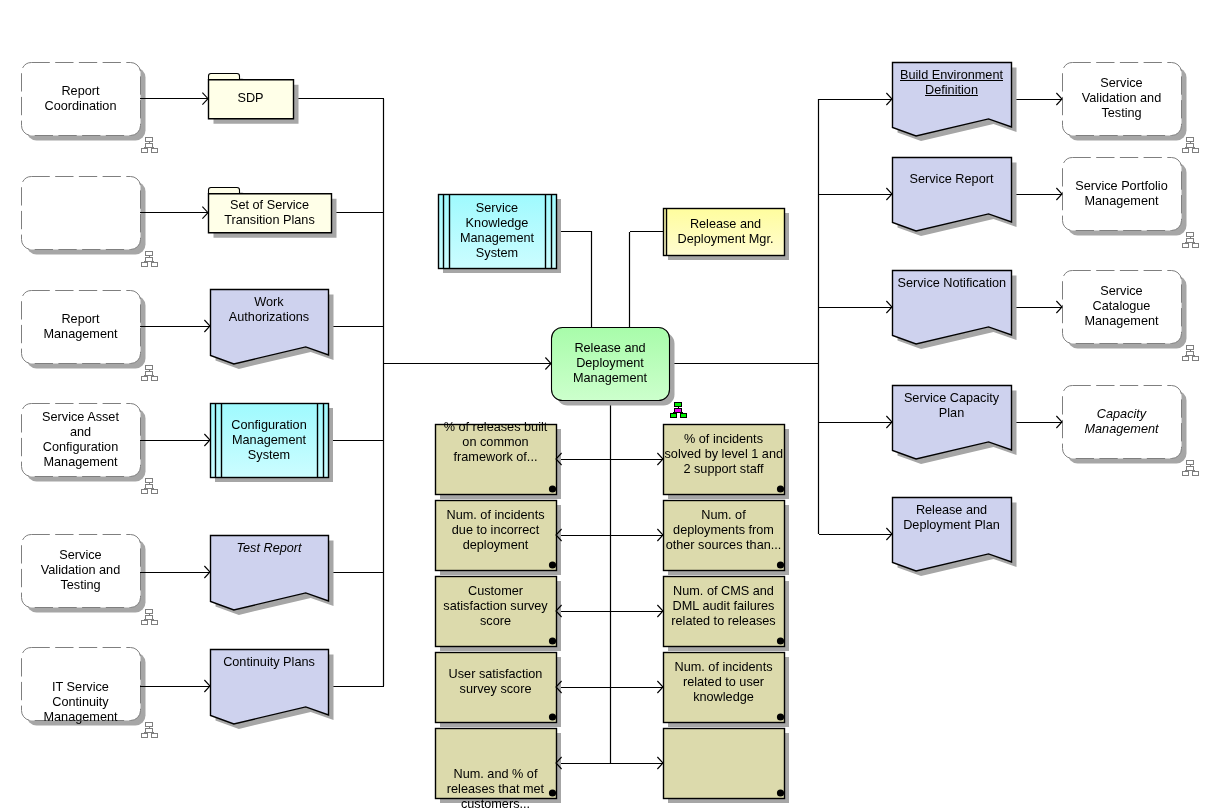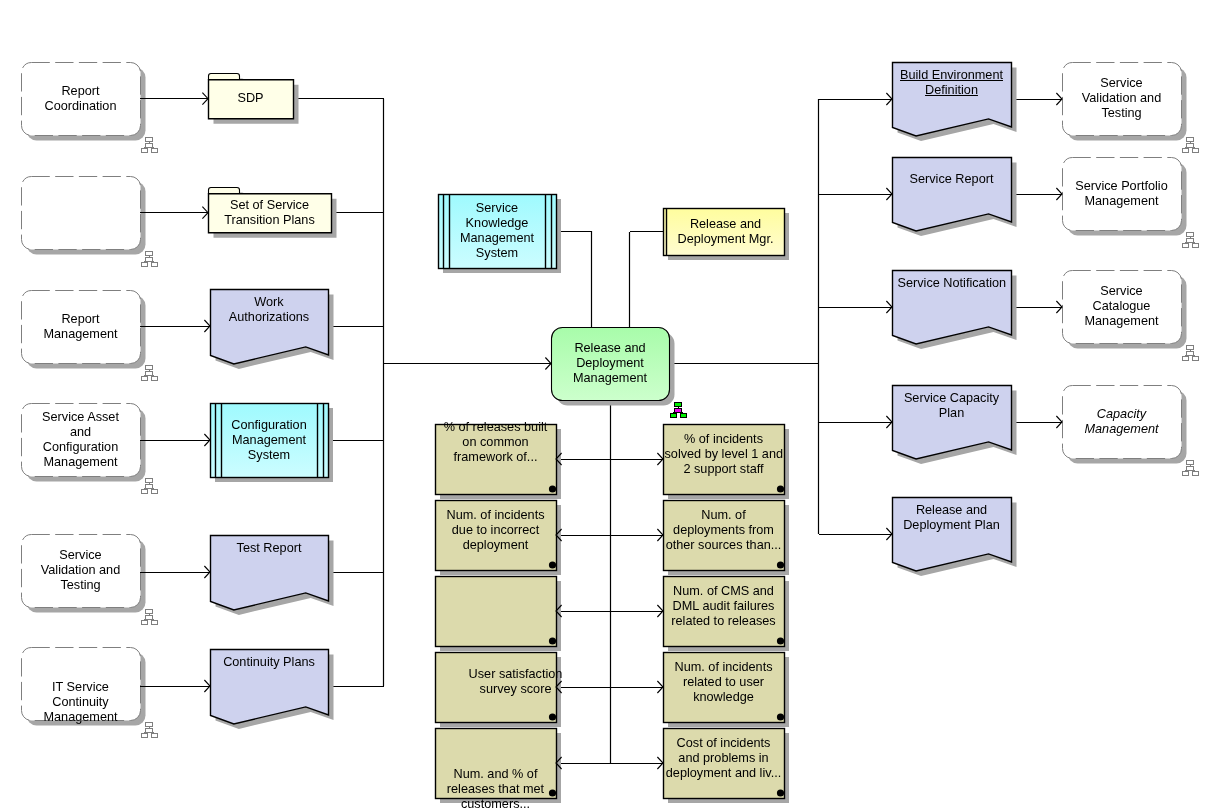--- a/index.html
+++ b/index.html
@@ -325,21 +325,21 @@
     <div class="lbl" title="Work Authorizations" style="left: 215px; width: 108px; top: 294.5px;">
       <span style="white-space: pre;">Work
 Authorizations</span>
     </div>
     <div class="lbl" title="Configuration Management System" style="left: 223px; width: 92px; top: 417.5px;">
       <span style="white-space: pre;">Configuration
 Management
 System</span>
     </div>
     <div class="lbl" title="Test Report" style="left: 215px; width: 108px; top: 540.5px;">
-      <span style="white-space: pre;">Test Report</span>
+      <span style="white-space: pre; font-style: italic;">Test Report</span>
     </div>
     <div class="lbl" title="Continuity Plans" style="left: 215px; width: 108px; top: 654.5px;">
       <span style="white-space: pre;">Continuity Plans</span>
     </div>
     <div class="lbl" title="Service Knowledge Management System" style="left: 451px; width: 92px; top: 201px;">
       <span style="white-space: pre;">Service
 Knowledge
 Management
 System</span>
     </div>
@@ -355,22 +355,27 @@
     <div class="lbl" title="% of releases built on common framework of..." style="left: 436.5px; width: 118px; top: 420px;">
       <span style="white-space: pre;">% of releases built
 on common
 framework of...</span>
     </div>
     <div class="lbl" title="Num. of incidents due to incorrect deployment" style="left: 436.5px; width: 118px; top: 507.5px;">
       <span style="white-space: pre;">Num. of incidents
 due to incorrect
 deployment</span>
     </div>
+    <div class="lbl" title="Customer satisfaction survey score" style="left: 436.5px; width: 118px; top: 583.5px;">
+      <span style="white-space: pre;">Customer
+satisfaction survey
+score</span>
+    </div>
     <div class="lbl" title="User satisfaction survey score" style="left: 436.5px; width: 118px; top: 667px;">
-      <span style="white-space: pre; padding-left: 20px;">User satisfaction
+      <span style="white-space: pre;">User satisfaction
 survey score</span>
     </div>
     <div class="lbl" title="Num. and % of releases that met customers..." style="left: 436.5px; width: 118px; top: 767px;">
       <span style="white-space: pre;">Num. and % of
 releases that met
 customers...</span>
     </div>
     <div class="lbl" title="% of incidents solved by level 1 and 2 support staff" style="left: 664.5px; width: 118px; top: 431.5px;">
       <span style="white-space: pre;">% of incidents
 solved by level 1 and
@@ -384,25 +389,20 @@
     <div class="lbl" title="Num. of deployments from other sources than..." style="left: 664.5px; width: 118px; top: 507.5px;">
       <span style="white-space: pre;">Num. of
 deployments from
 other sources than...</span>
     </div>
     <div class="lbl" title="Num. of incidents related to user knowledge" style="left: 664.5px; width: 118px; top: 659.5px;">
       <span style="white-space: pre;">Num. of incidents
 related to user
 knowledge</span>
     </div>
-    <div class="lbl" title="Cost of incidents and problems in deployment and liv..." style="left: 664.5px; width: 118px; top: 735.5px;">
-      <span style="white-space: pre;">Cost of incidents
-and problems in
-deployment and liv...</span>
-    </div>
     <div class="lbl" title="Build Environment Definition" style="left: 897.5px; width: 108px; top: 67.5px; text-decoration: underline;">
       <span style="white-space: pre;">Build Environment
 Definition</span>
     </div>
     <div class="lbl" title="Service Report" style="left: 897.5px; width: 108px; top: 162.5px;">
       <span style="white-space: pre; margin-top: 9px;">Service Report</span>
     </div>
     <div class="lbl" title="Service Notification" style="left: 897.5px; width: 108px; top: 275.5px;">
       <span style="white-space: pre;">Service Notification</span>
     </div>

